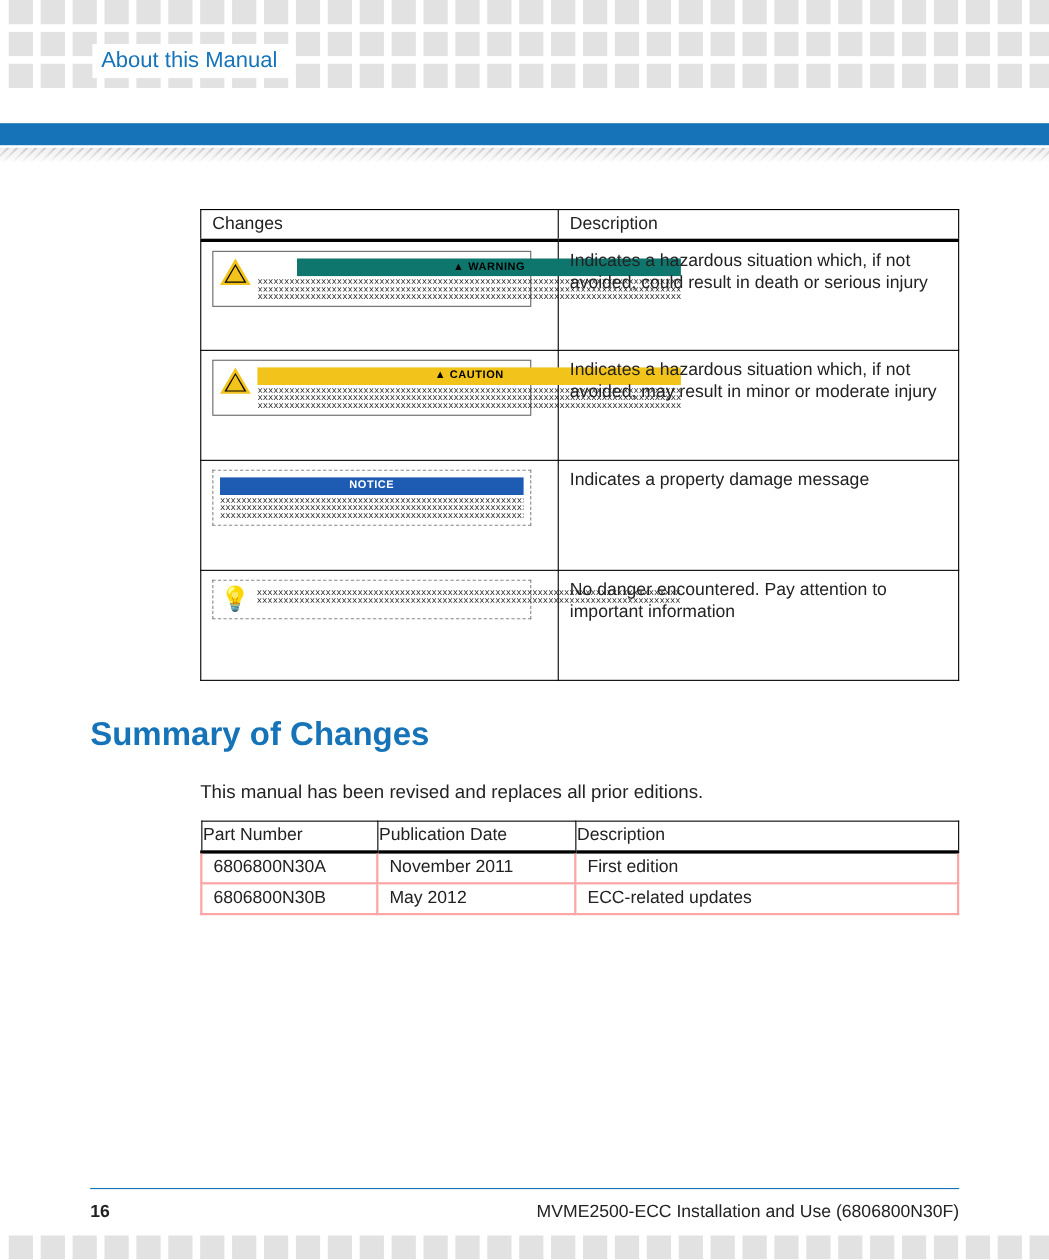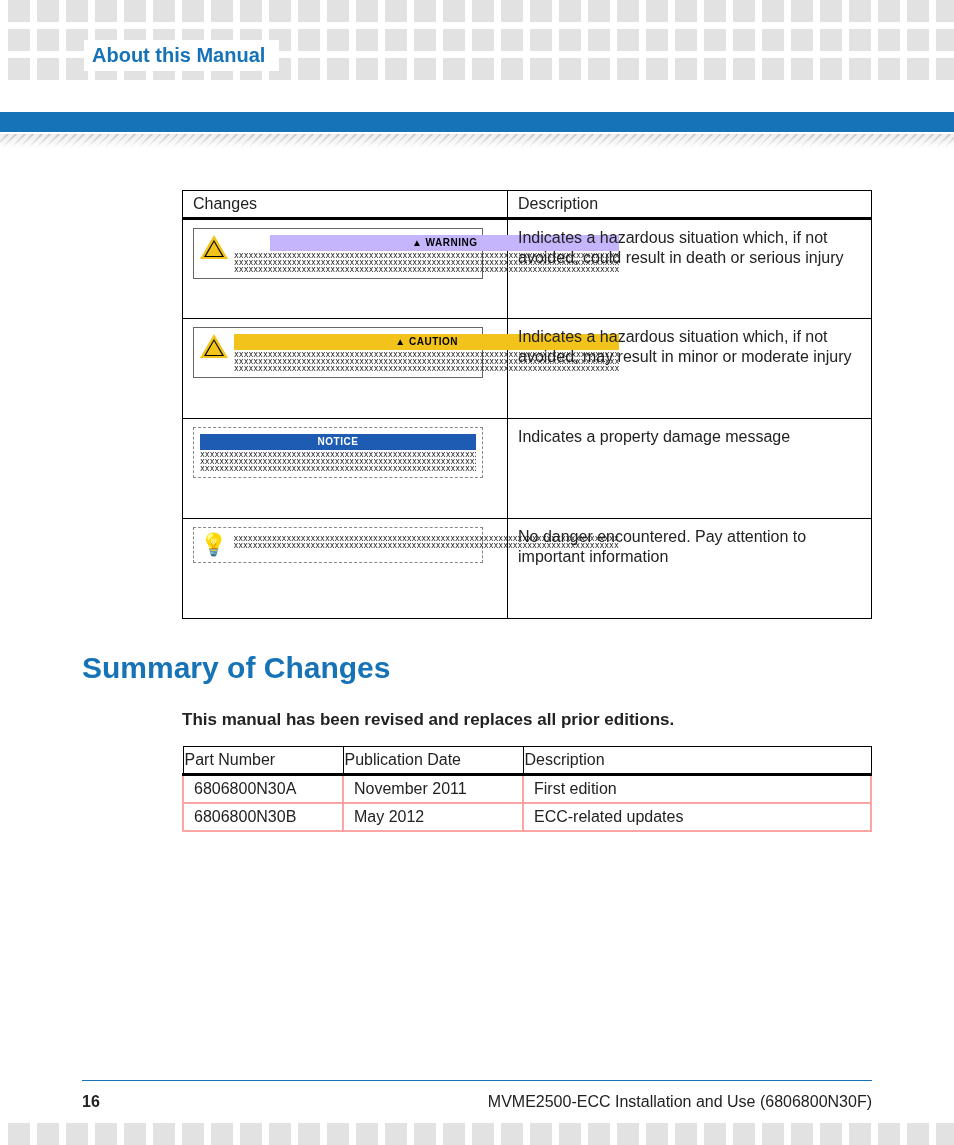--- a/index.html
+++ b/index.html
@@ -3,52 +3,52 @@
 <meta charset="utf-8">
 <style>
   * { box-sizing: border-box; margin: 0; padding: 0; }
   html, body { width: 954px; height: 1145px; background: #fff; font-family: "Segoe UI", "Myriad Pro", Arial, sans-serif; color: #222; }
   .page { position: relative; width: 954px; height: 1145px; }
 
   
   .hdr-grid { position: absolute; left: 0; top: 0; width: 954px; height: 84px; overflow: hidden; }
   .grid-row { display: flex; gap: 7px; margin-bottom: 7px; padding-left: 8px; }
   .sq { width: 22px; height: 22px; background: #e2e2e2; flex: 0 0 auto; }
-  .hdr-title { position: absolute; left: 84px; top: 40px; background: #fff; padding: 4px 14px 4px 8px; color: #1673b7; font-weight: 700; font-size: 20px; }
+  .hdr-title { position: absolute; left: 84px; top: 40px; background: #fff; padding: 4px 14px 4px 8px; color: #1673b7; font-weight: 400; font-size: 20px; }
 
   
   .blue-bar { position: absolute; left: 0; top: 112px; width: 954px; height: 20px; background: #1673b7; }
   .shadow  { position: absolute; left: 0; top: 134px; width: 954px; height: 14px;
              background: repeating-linear-gradient(-45deg, #c9c9c9 0 2px, #eee 2px 6px);
              -webkit-mask-image: linear-gradient(to bottom, #000, transparent);
              mask-image: linear-gradient(to bottom, #000, transparent); }
 
   .content { position: absolute; left: 82px; top: 190px; width: 790px; }
 
   
   table.notation { width: 690px; margin-left: 100px; border-collapse: collapse; font-size: 16px; }
   table.notation th { text-align: left; font-weight: 400; padding: 4px 10px; border: 1px solid #000; border-bottom: 3px solid #000; }
   table.notation td { border: 1px solid #000; padding: 8px 10px; vertical-align: top; line-height: 1.25; }
   table.notation td.imgcell { width: 325px; height: 100px; }
 
   .sample { border: 1px solid #666; padding: 6px; width: 290px; font-size: 8px; color: #333; background: #fff; }
   .sample .bar { height: 16px; color: #000; font-weight: 700; font-size: 10px; text-align: center; line-height: 16px; letter-spacing: .5px; }
-  .sample .bar.warn   { background: #c4b5fd; margin-left: 36px; }
+  .sample .bar.warn   { background: #0f766e; margin-left: 36px; }
   .sample .bar.caut   { background: #f2c31a; }
   .sample .bar.notice { background: #1e5cb3; color: #fff; }
   .sample-flex { display: flex; gap: 6px; align-items: flex-start; }
   .tri { position: relative; width: 0; height: 0; border-left: 14px solid transparent; border-right: 14px solid transparent; border-bottom: 24px solid #f2c31a; }
   .tri::after { content: ""; position: absolute; left: -10px; top: 5px; width: 0; height: 0; border-left: 10px solid transparent; border-right: 10px solid transparent; border-bottom: 17px solid #000; }
   .tri::before { content: ""; position: absolute; left: -8px; top: 7px; width: 0; height: 0; border-left: 8px solid transparent; border-right: 8px solid transparent; border-bottom: 14px solid #f2c31a; z-index: 1; }
   .xline { height: 7px; overflow: hidden; white-space: nowrap; font-family: monospace; font-size: 8px; color: #222; }
   .sample.dashed { border: 1px dashed #888; }
   .bulb { font-size: 22px; line-height: 1; }
 
   h1.changes { color: #1673b7; font-size: 30px; font-weight: 700; margin: 32px 0 25px 0; }
-  p.intro { font-size: 17px; margin: 0 0 16px 100px; font-weight: bold; }
+  p.intro { font-size: 17px; margin: 0 0 16px 100px; }
 
   table.changes { width: 690px; margin-left: 100px; border-collapse: collapse; font-size: 16px; }
   table.changes th { text-align: left; font-weight: 400; padding: 4px 1px; border: 1px solid #000; border-bottom: 3px solid #000; }
   table.changes td { padding: 4px 10px; border: 2px solid #fca5a5; }
 
   
   .ftr-rule { position: absolute; left: 82px; bottom: 64px; width: 790px; height: 1px; background: #1673b7; }
   .ftr { position: absolute; left: 82px; bottom: 34px; width: 790px; display: flex; justify-content: space-between; font-size: 16px; }
   .ftr .pg { font-weight: 700; }
 

